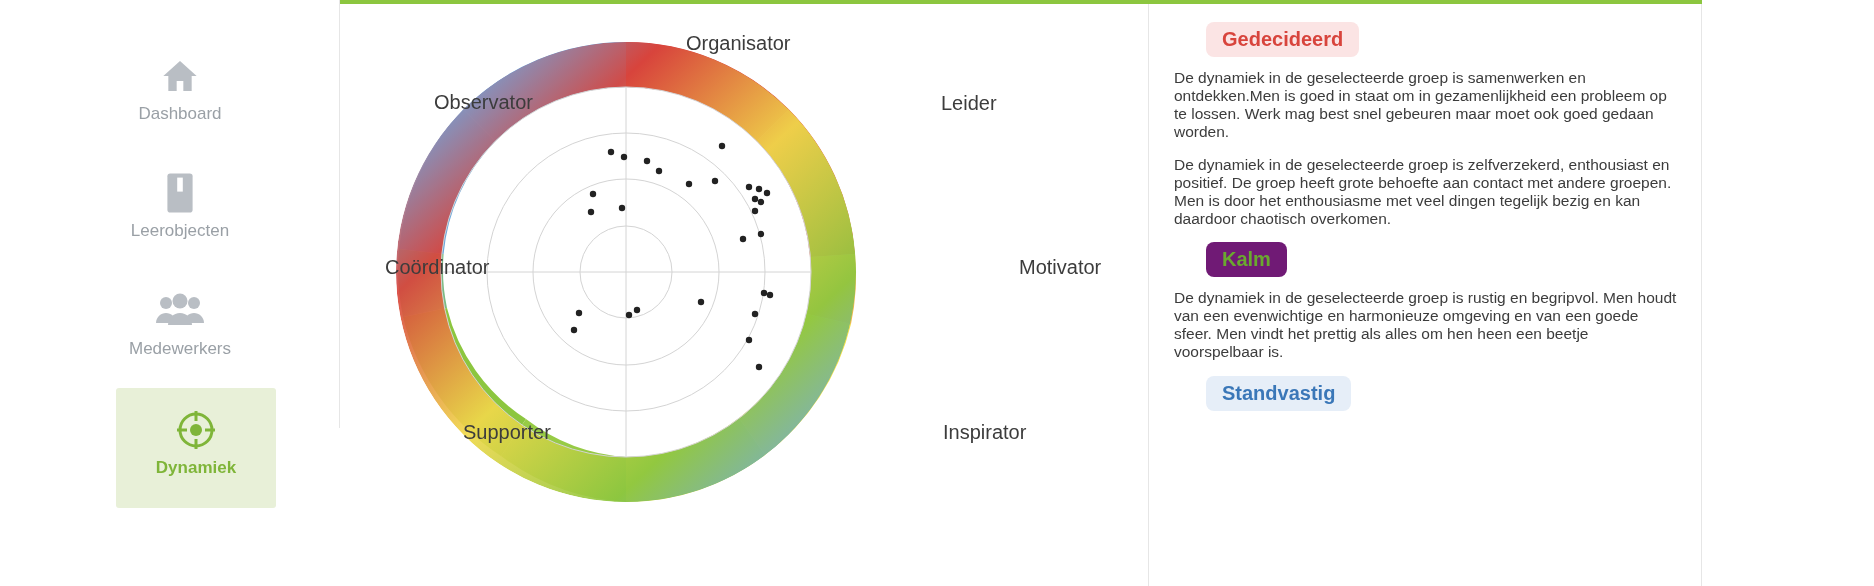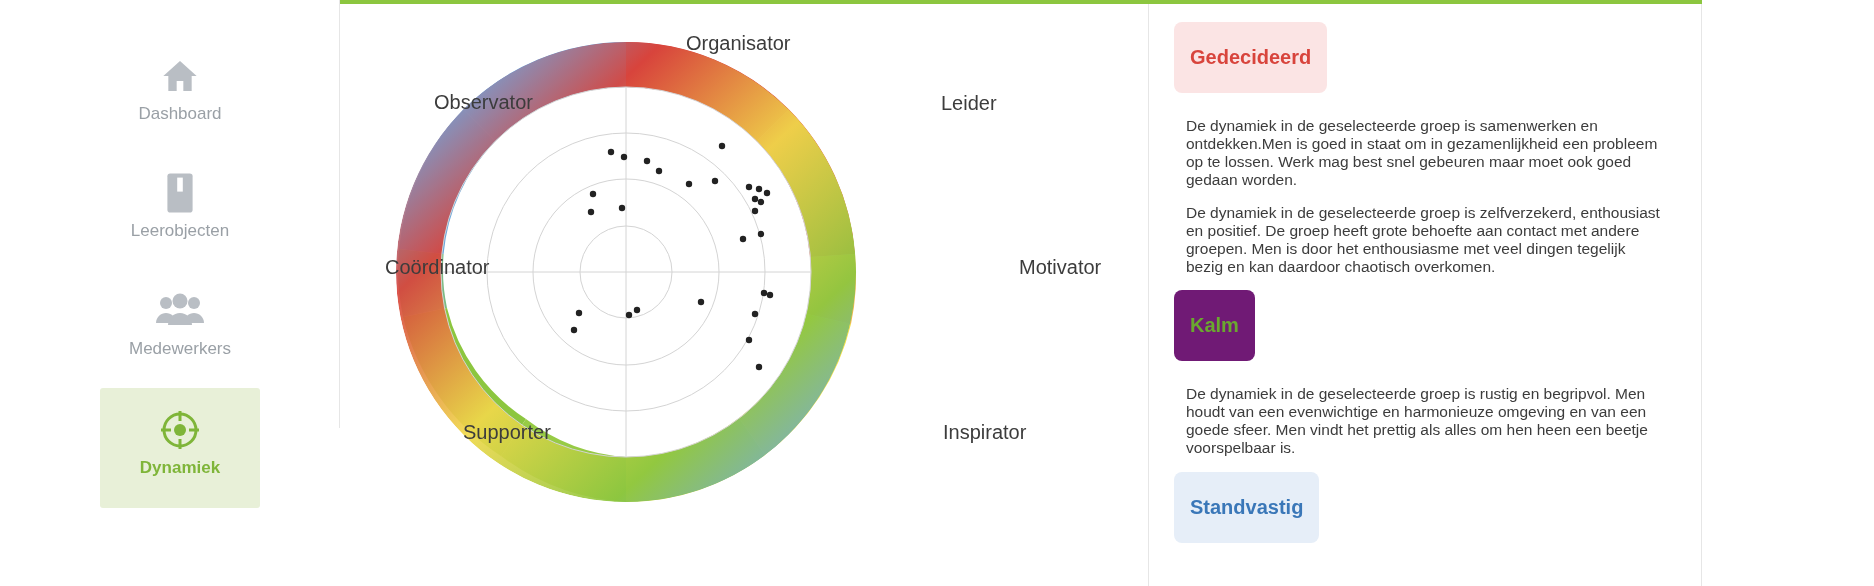--- a/index.html
+++ b/index.html
@@ -53,20 +53,21 @@
     height: 46px;
     margin: 0 auto 6px auto;
     line-height: 46px;
   }
   .nav-item .nav-label { display: block; }
   .nav-item.active {
     background: #e8f0d8;
     color: #7fb539;
     border-radius: 3px;
     padding: 18px 0 30px 0;
+    margin-left: 16px;
   }
   .nav-item.active .nav-label { color: #7fb539; font-weight: bold; }
   #nav-0 { top: 52px; }
   #nav-1 { top: 169px; }
   #nav-2 { top: 287px; }
   #nav-3 { top: 388px; left: 100px; width: 160px; }
 
   svg.icon { display: inline-block; vertical-align: middle; }
 
   
@@ -102,31 +103,32 @@
     top: 4px; left: 1150px;
     width: 552px; height: 582px;
     background: #ffffff;
     padding: 18px 24px 0 24px;
     overflow: hidden;
     border-right: 1px solid #e6e6e6;
   }
   .res-block { margin-bottom: 14px; }
   .res-tag {
     display: inline-block;
-    padding: 24px 16px;
+    padding: 6px 16px;
     border-radius: 8px;
     font-size: 20px;
     font-weight: bold;
     margin-bottom: 12px;
+    margin-left: 32px;
   }
   .res-text {
     font-size: 15.5px;
     line-height: 1.17;
     color: #3c3c3c;
-    margin: 12px;
+    margin: 0;
   }
   .far-right {
     position: absolute;
     top: 0; left: 1703px;
     width: 171px; height: 586px;
     background: #ffffff;
   }
 </style>
 </head>
 <body>

